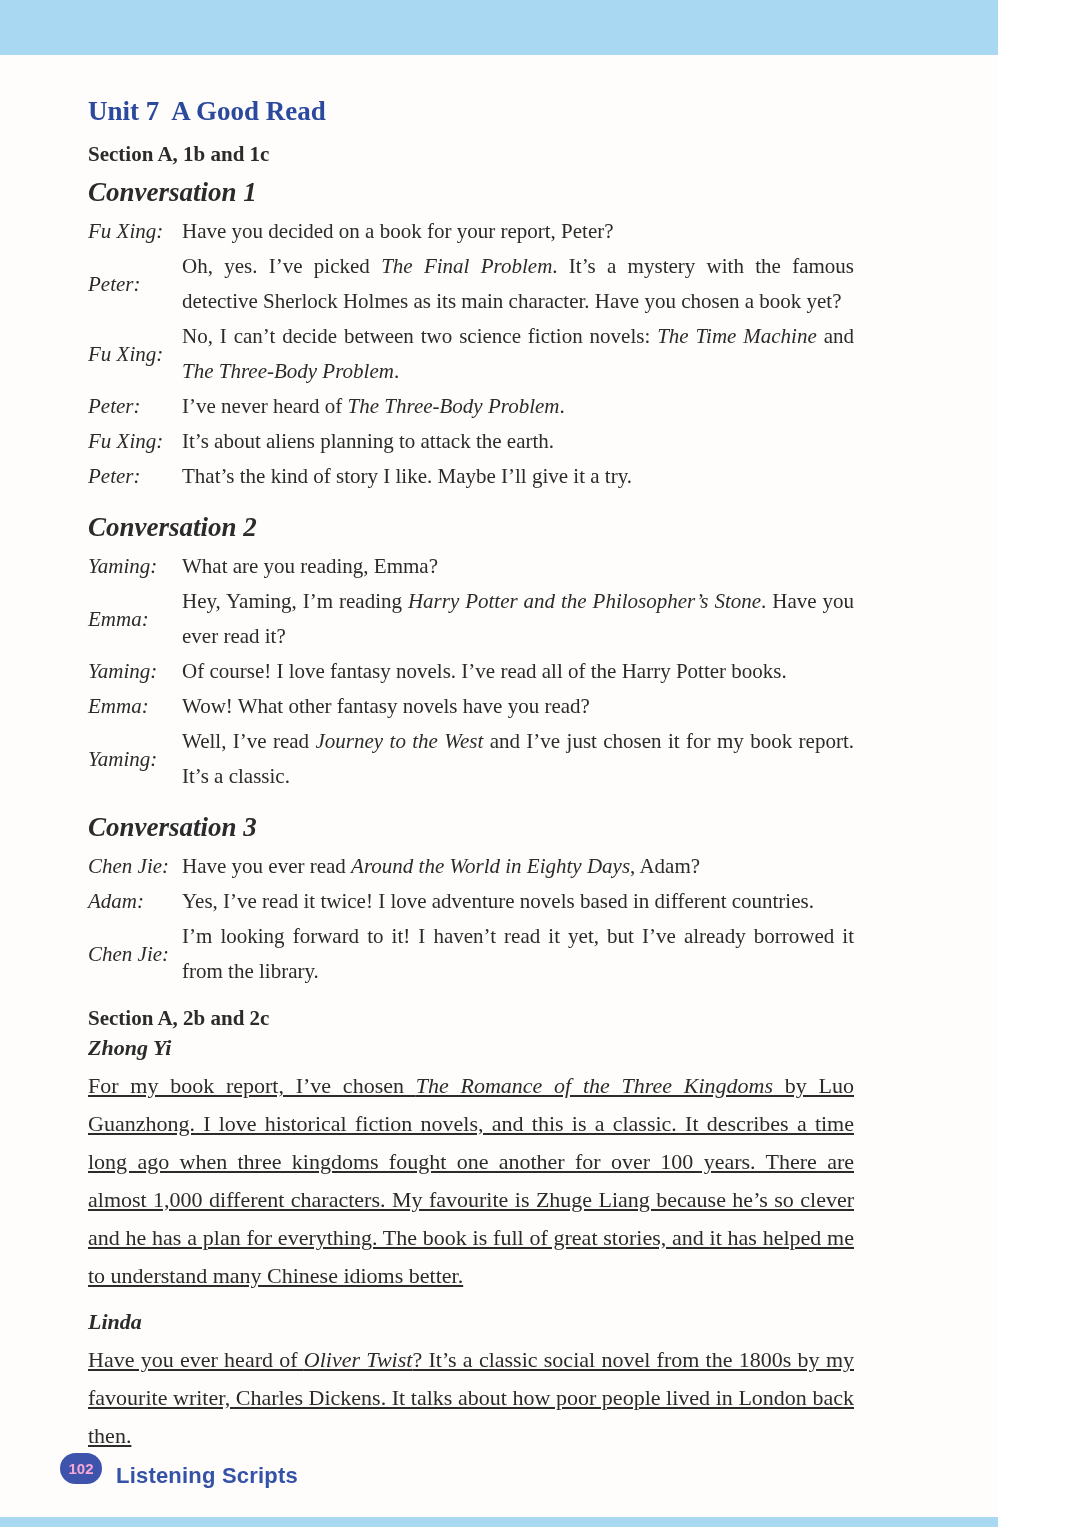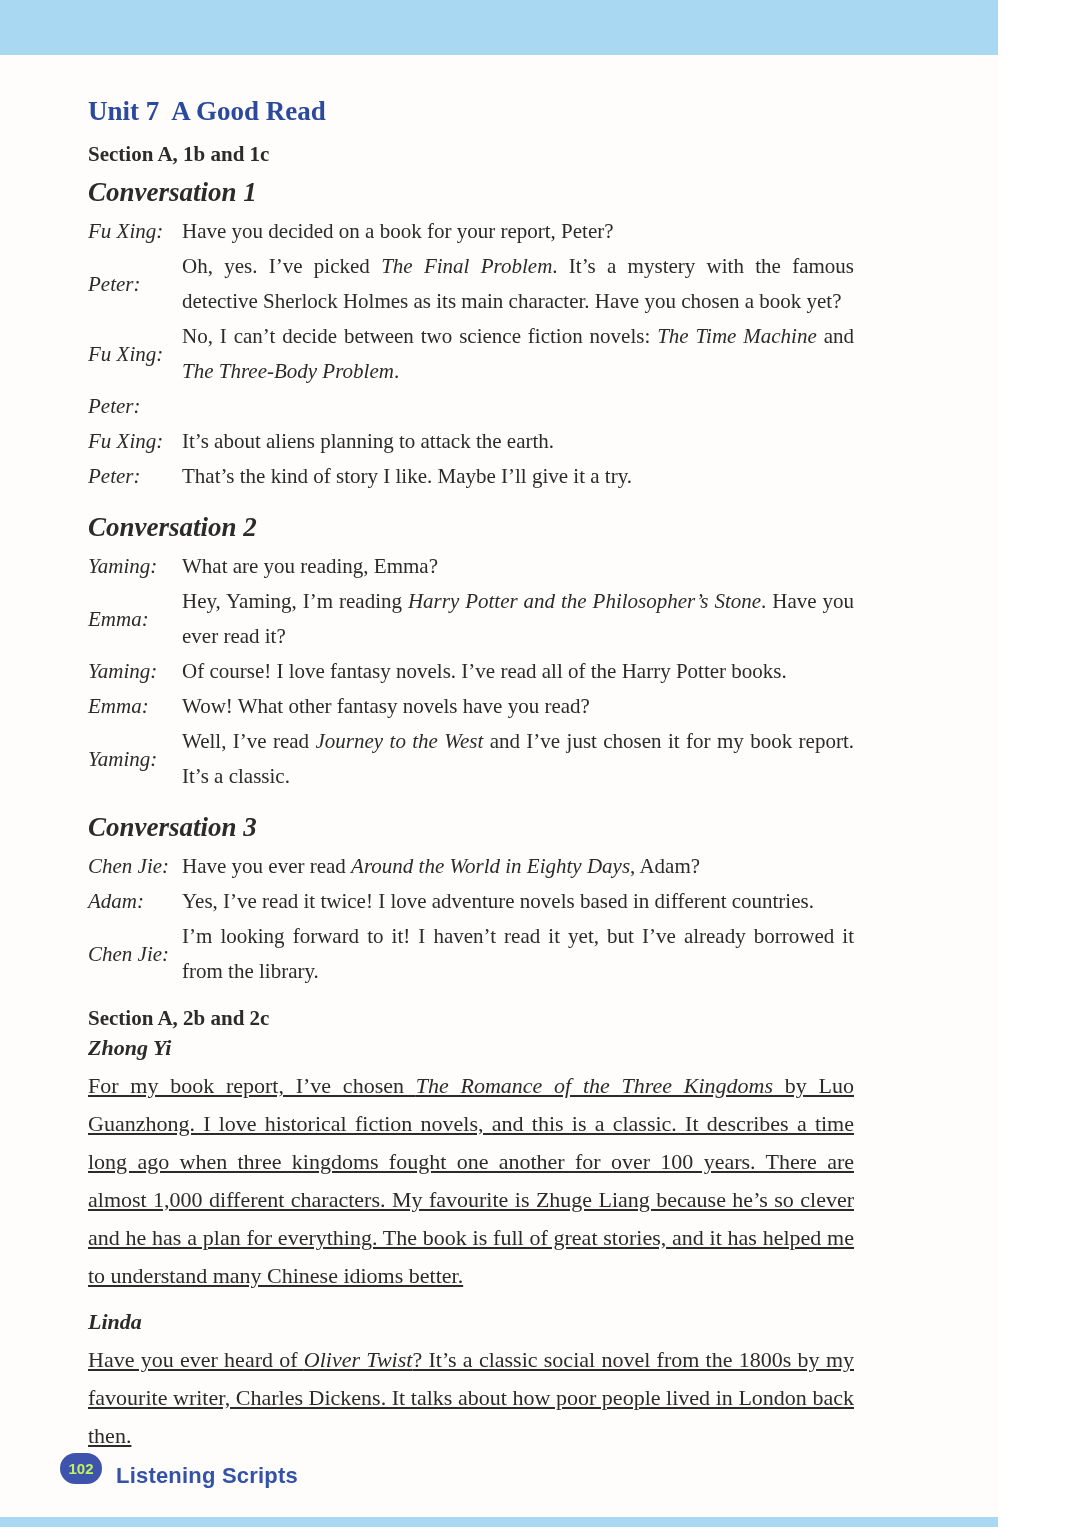--- a/index.html
+++ b/index.html
@@ -103,21 +103,21 @@
     font-family: "Liberation Sans", "DejaVu Sans", sans-serif;
   }
   .page-number-badge {
     display: inline-flex;
     align-items: center;
     justify-content: center;
     min-width: 42px;
     height: 31px;
     border-radius: 16px;
     background: var(--badge-blue);
-    color: #bef264;
+    color: #f9a8d4;
     font-size: 15px;
     font-weight: 700;
     box-sizing: border-box;
   }
   .footer-label {
     margin-left: 14px;
     font-size: 22px;
     font-weight: 700;
     color: var(--footer-blue);
     letter-spacing: 0.2px;
@@ -146,20 +146,21 @@
           <div class="dialogue-row" data-name="dialogue-line">
             <span class="speaker" data-name="speaker-name">Peter:</span>
             <span class="dialogue-text" data-name="dialogue-text"><span data-name="text-run">Oh, yes. I’ve picked </span><i data-name="book-title">The Final Problem</i><span data-name="text-run">. It’s a mystery with the famous detective Sherlock Holmes as its main character. Have you chosen a book yet?</span></span>
           </div>
           <div class="dialogue-row" data-name="dialogue-line">
             <span class="speaker" data-name="speaker-name">Fu Xing:</span>
             <span class="dialogue-text" data-name="dialogue-text"><span data-name="text-run">No, I can’t decide between two science fiction novels: </span><i data-name="book-title">The Time Machine</i><span data-name="text-run"> and </span><i data-name="book-title">The Three-Body Problem</i><span data-name="text-run">.</span></span>
           </div>
           <div class="dialogue-row" data-name="dialogue-line">
             <span class="speaker" data-name="speaker-name">Peter:</span>
+            <span class="dialogue-text" data-name="dialogue-text"><span data-name="text-run">I’ve never heard of </span><i data-name="book-title">The Three-Body Problem</i><span data-name="text-run">.</span></span>
           </div>
           <div class="dialogue-row" data-name="dialogue-line">
             <span class="speaker" data-name="speaker-name">Fu Xing:</span>
             <span class="dialogue-text" data-name="dialogue-text"><span data-name="text-run">It’s about aliens planning to attack the earth.</span></span>
           </div>
           <div class="dialogue-row" data-name="dialogue-line">
             <span class="speaker" data-name="speaker-name">Peter:</span>
             <span class="dialogue-text" data-name="dialogue-text"><span data-name="text-run">That’s the kind of story I like. Maybe I’ll give it a try.</span></span>
           </div>
         </section>

